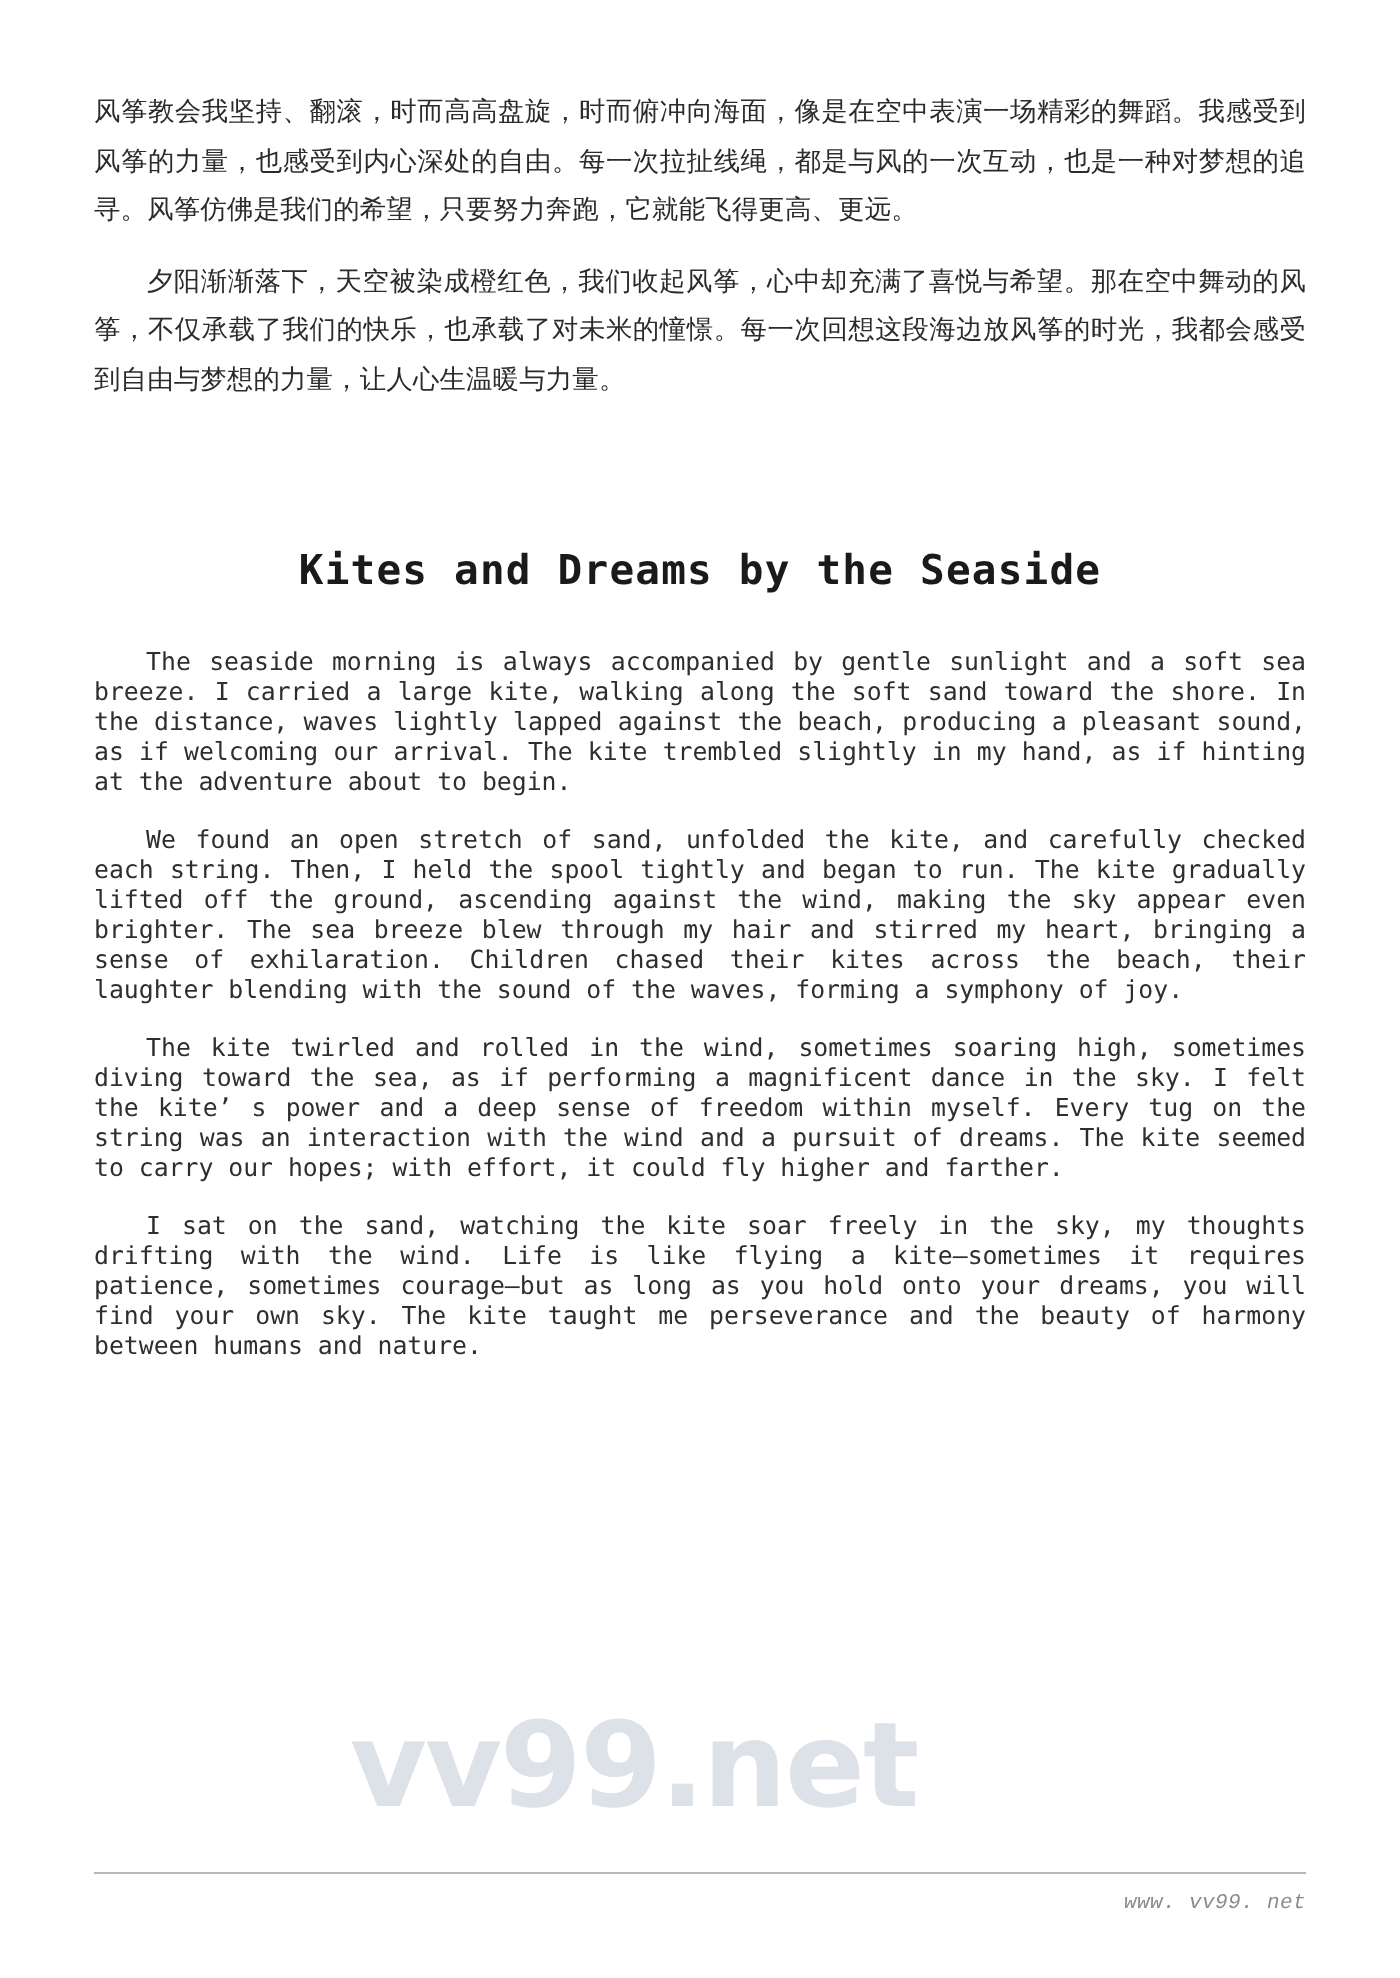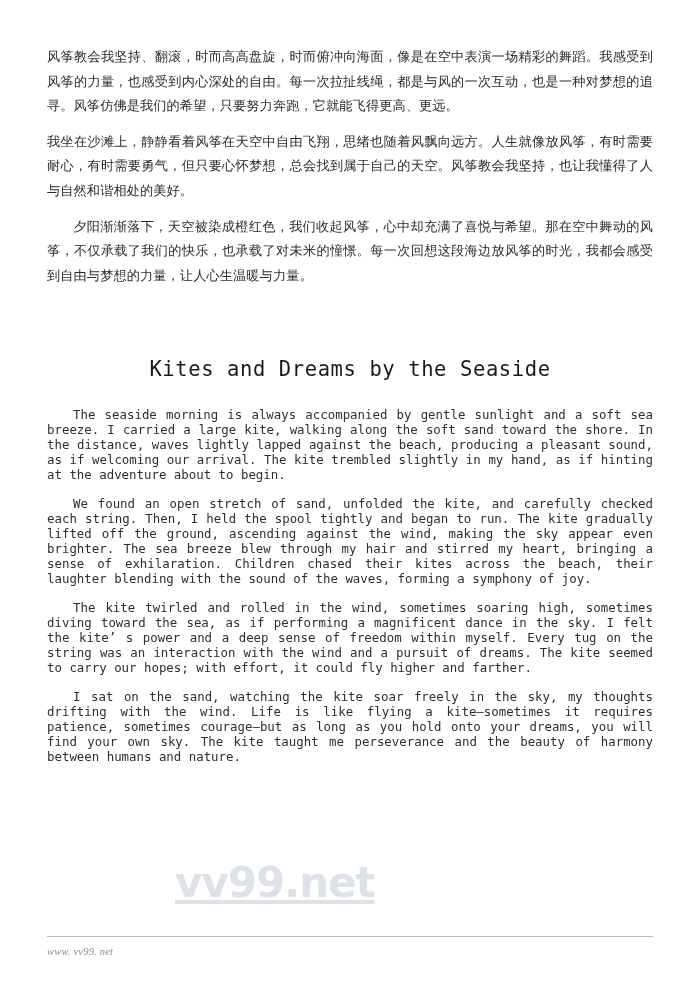--- a/index.html
+++ b/index.html
@@ -20,30 +20,29 @@
 
   
   .watermark {
     position: absolute;
     left: 175px;
     top: 843px;
     width: 400px;
     height: 80px;
     font-family: "DejaVu Sans", sans-serif;
     font-weight: 700;
-    font-size: 42px;
+    font-size: 59px;
     letter-spacing: -1px;
     color: #d8dde4;
     opacity: 0.85;
     line-height: 80px;
     white-space: nowrap;
     user-select: none;
     pointer-events: none;
     z-index: 0;
-    text-decoration: underline;
   }
 
   
   .content {
     position: absolute;
     left: 47px;
     top: 0;
     width: 606px;
     z-index: 2;
   }
@@ -68,21 +67,21 @@
   p.cn.indent {
     text-indent: 2em;
   }
 
   
   h1.doc-title {
     margin: 0;
     padding: 58px 0 26px 0;
     font-family: "DejaVu Sans Mono", "Liberation Mono", monospace;
     font-size: 20.5px;
-    font-weight: 400;
+    font-weight: 700;
     letter-spacing: 0.6px;
     color: #1a1a1a;
     text-align: center;
     white-space: nowrap;
   }
 
   
   p.en {
     margin: 0 0 14px 0;
     font-family: "DejaVu Sans Mono", "Liberation Mono", monospace;
@@ -106,41 +105,40 @@
   .footer-rule {
     width: 100%;
     height: 1px;
     background: #b7b7b7;
     border: 0;
     margin: 0;
   }
 
   .footer-url {
     display: block;
-    text-align: left;
+    text-align: right;
     margin-top: 9px;
-    font-family: Liberation Serif, serif;
+    font-family: Liberation Mono, monospace;
     font-style: italic;
     font-size: 10.5px;
     color: #8c8c8c;
     letter-spacing: 0.2px;
   }
 </style>
 </head>
 <body>
 
 <div class="page">
 
   <div class="watermark">vv99.net</div>
 
   <div class="content">
 
     <section class="cn-block">
       <p class="cn">风筝教会我坚持、翻滚，时而高高盘旋，时而俯冲向海面，像是在空中表演一场精彩的舞蹈。我感受到风筝的力量，也感受到内心深处的自由。每一次拉扯线绳，都是与风的一次互动，也是一种对梦想的追寻。风筝仿佛是我们的希望，只要努力奔跑，它就能飞得更高、更远。</p>
-      <p class="cn">我坐在沙滩上，静静看着风筝在天空中自由飞翔，思绪也随着风飘向远方。人生就像放风筝，有时需要耐心，有时需要勇气，但只要心怀梦想，总会找到属于自己的天空。风筝教会我坚持，也让我懂得了人与自然和谐相处的美好。</p>
       <p class="cn indent">夕阳渐渐落下，天空被染成橙红色，我们收起风筝，心中却充满了喜悦与希望。那在空中舞动的风筝，不仅承载了我们的快乐，也承载了对未米的憧憬。每一次回想这段海边放风筝的时光，我都会感受到自由与梦想的力量，让人心生温暖与力量。</p>
     </section>
 
     <h1 class="doc-title">Kites and Dreams by the Seaside</h1>
 
     <section class="en-block">
       <p class="en">The seaside morning is always accompanied by gentle sunlight and a soft sea breeze. I carried a large kite, walking along the soft sand toward the shore. In the distance, waves lightly lapped against the beach, producing a pleasant sound, as if welcoming our arrival. The kite trembled slightly in my hand, as if hinting at the adventure about to begin.</p>
       <p class="en">We found an open stretch of sand, unfolded the kite, and carefully checked each string. Then, I held the spool tightly and began to run. The kite gradually lifted off the ground, ascending against the wind, making the sky appear even brighter. The sea breeze blew through my hair and stirred my heart, bringing a sense of exhilaration. Children chased their kites across the beach, their laughter blending with the sound of the waves, forming a symphony of joy.</p>
       <p class="en">The kite twirled and rolled in the wind, sometimes soaring high, sometimes diving toward the sea, as if performing a magnificent dance in the sky. I felt the kite’ s power and a deep sense of freedom within myself. Every tug on the string was an interaction with the wind and a pursuit of dreams. The kite seemed to carry our hopes; with effort, it could fly higher and farther.</p>
       <p class="en">I sat on the sand, watching the kite soar freely in the sky, my thoughts drifting with the wind. Life is like flying a kite—sometimes it requires patience, sometimes courage—but as long as you hold onto your dreams, you will find your own sky. The kite taught me perseverance and the beauty of harmony between humans and nature.</p>

